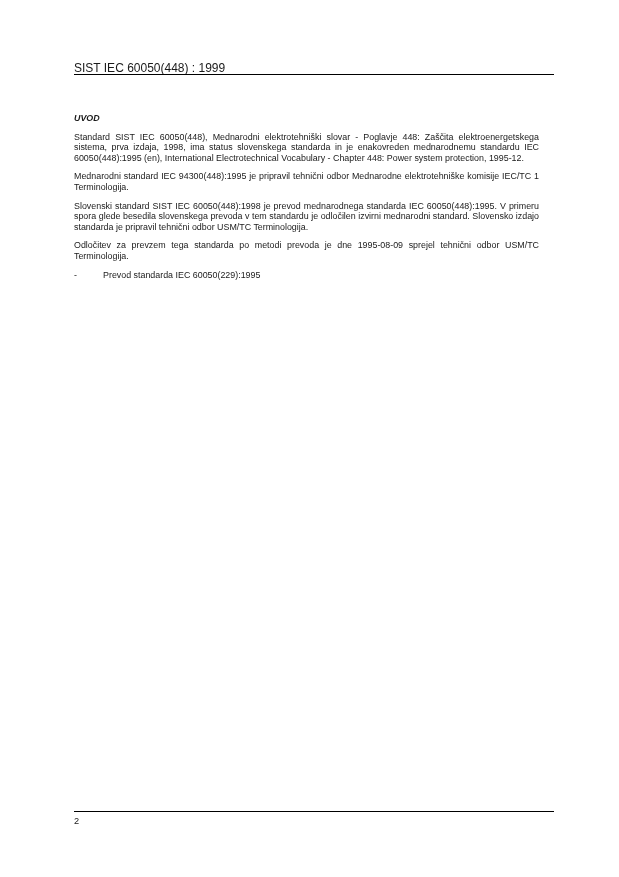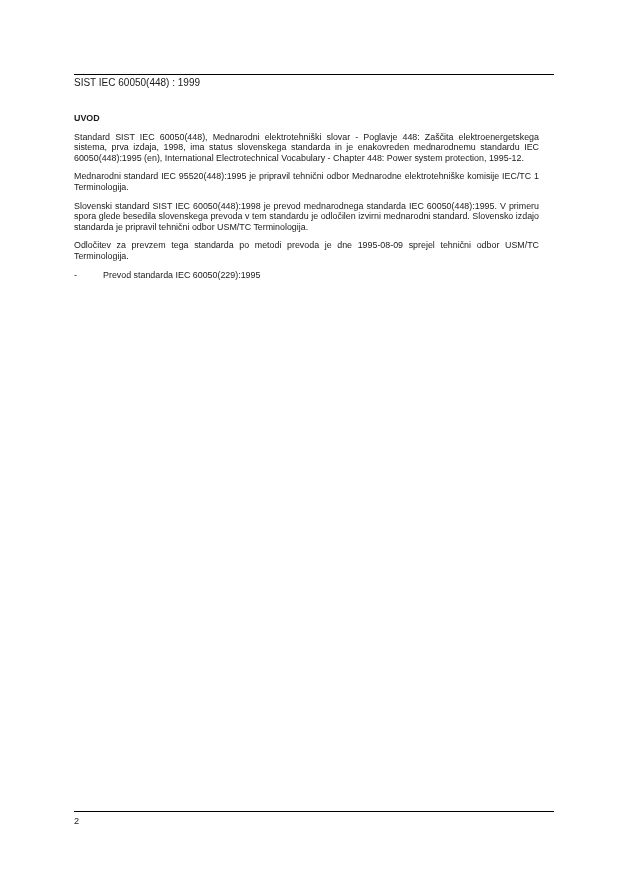--- a/index.html
+++ b/index.html
@@ -1,42 +1,42 @@
 <!DOCTYPE html>
 <html><head>
 <meta charset="utf-8">
 <style>
   html, body { margin: 0; padding: 0; background: #ffffff; }
   body { width: 619px; height: 877px; position: relative; overflow: hidden;
          font-family: "Liberation Sans", sans-serif; color: #1a1a1a; }
   .page { position: absolute; left: 0; top: 0; width: 619px; height: 877px; background: #fff; }
-  .hdr { position: absolute; left: 74px; top: 61px; font-size: 10px; margin-top: 16px; }
+  .hdr { position: absolute; left: 74px; top: 61px; font-size: 12px; }
   .hdr-rule { position: absolute; left: 74px; top: 74px; width: 480px; height: 0; border-top: 1px solid #000; }
   .content { position: absolute; left: 74px; top: 113px; width: 480px; font-size: 8.9px; line-height: 10.6px; }
-  h2 { font-size: 8.9px; font-weight: bold; margin: 0 0 8px 0; line-height: 10.6px; }
+  h2 { font-size: 8.9px; font-weight: bold; margin: 0 0 8px 0; line-height: 10.6px; font-style: italic; }
   p { margin: 0 15px 8px 0; text-align: justify; }
   .lst { display: flex; margin: 0; }
   .dash { width: 29px; }
   .ftr-rule { position: absolute; left: 74px; top: 811px; width: 480px; height: 0; border-top: 1px solid #000; }
   .ftr { position: absolute; left: 74px; top: 816px; font-size: 9.2px; }
 </style>
 </head>
 <body>
 
 <div class="page">
   <div class="hdr">SIST IEC 60050(448) : 1999</div>
   <div class="hdr-rule"></div>
 
   <div class="content">
     <section>
       <h2>UVOD</h2>
       <p>Standard SIST IEC 60050(448), Mednarodni elektrotehniški slovar - Poglavje 448: Zaščita elektroenergetskega sistema, prva izdaja, 1998, ima status slovenskega standarda in je enakovreden mednarodnemu standardu IEC 60050(448):1995 (en), International Electrotechnical Vocabulary - Chapter 448: Power system protection, 1995-12.</p>
     </section>
     <section>
-      <p>Mednarodni standard IEC 95520(448):1995 je pripravil tehnični odbor Mednarodne elektrotehniške komisije IEC/TC 1 Terminologija.</p>
+      <p>Mednarodni standard IEC 94300(448):1995 je pripravil tehnični odbor Mednarodne elektrotehniške komisije IEC/TC 1 Terminologija.</p>
       <p>Slovenski standard SIST IEC 60050(448):1998 je prevod mednarodnega standarda IEC 60050(448):1995. V primeru spora glede besedila slovenskega prevoda v tem standardu je odločilen izvirni mednarodni standard. Slovensko izdajo standarda je pripravil tehnični odbor USM/TC Terminologija.</p>
       <p>Odločitev za prevzem tega standarda po metodi prevoda je dne 1995-08-09 sprejel tehnični odbor USM/TC Terminologija.</p>
     </section>
     <section>
       <div class="lst">
         <span class="dash">-</span>
         <span>Prevod standarda IEC 60050(229):1995</span>
       </div>
     </section>
   </div>

